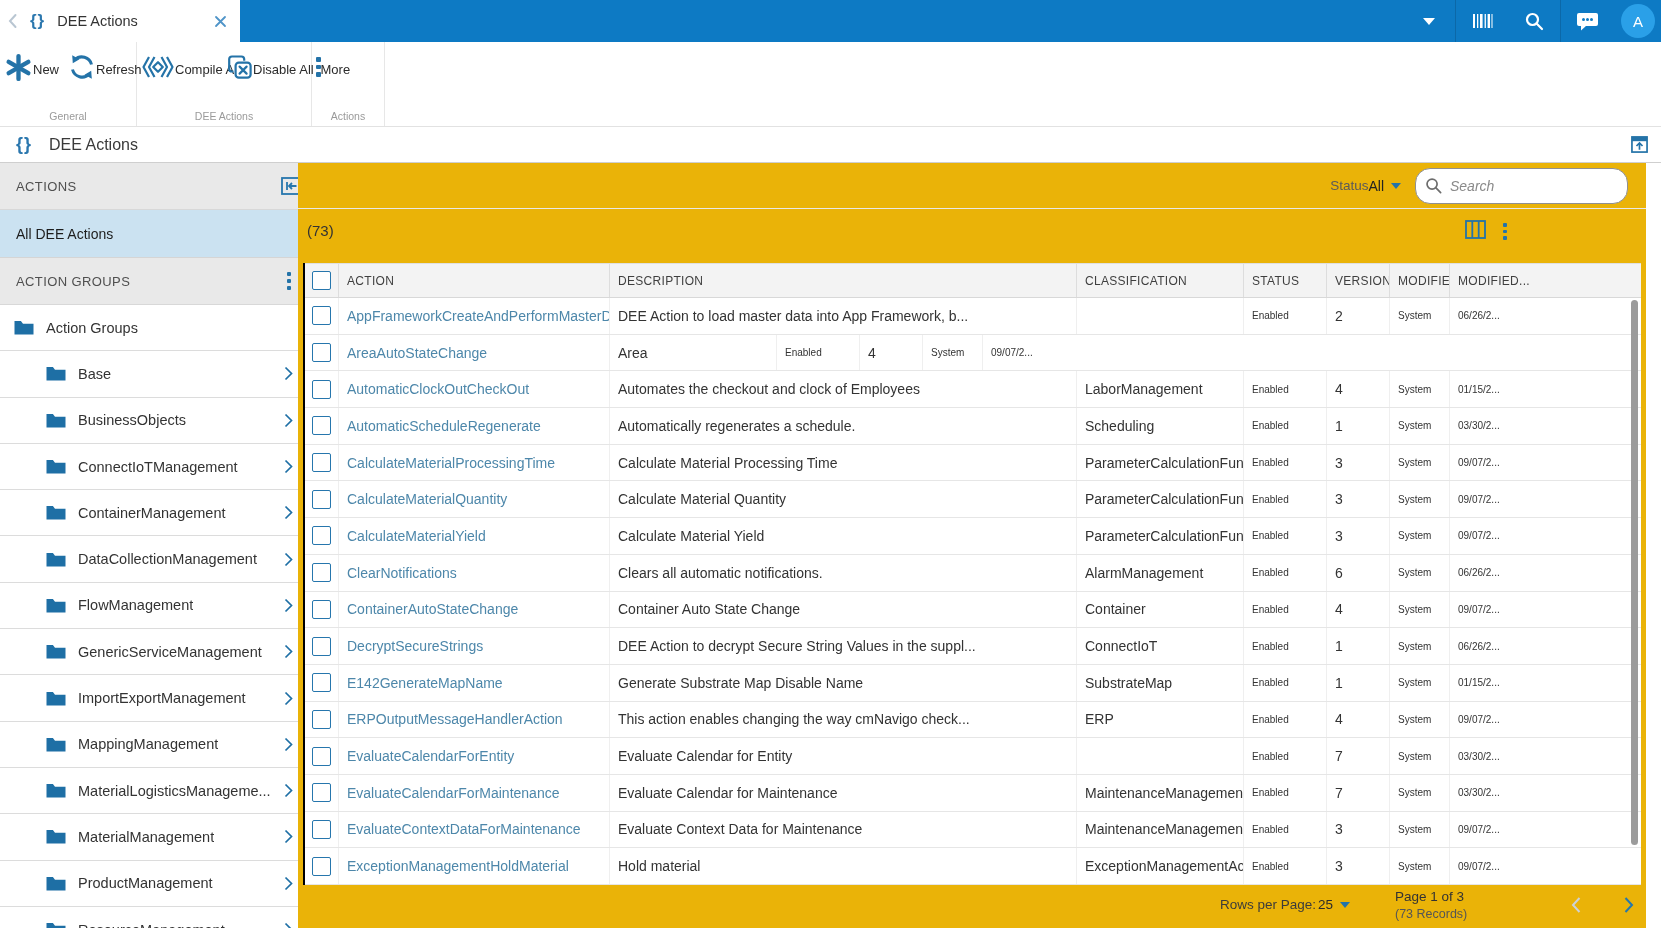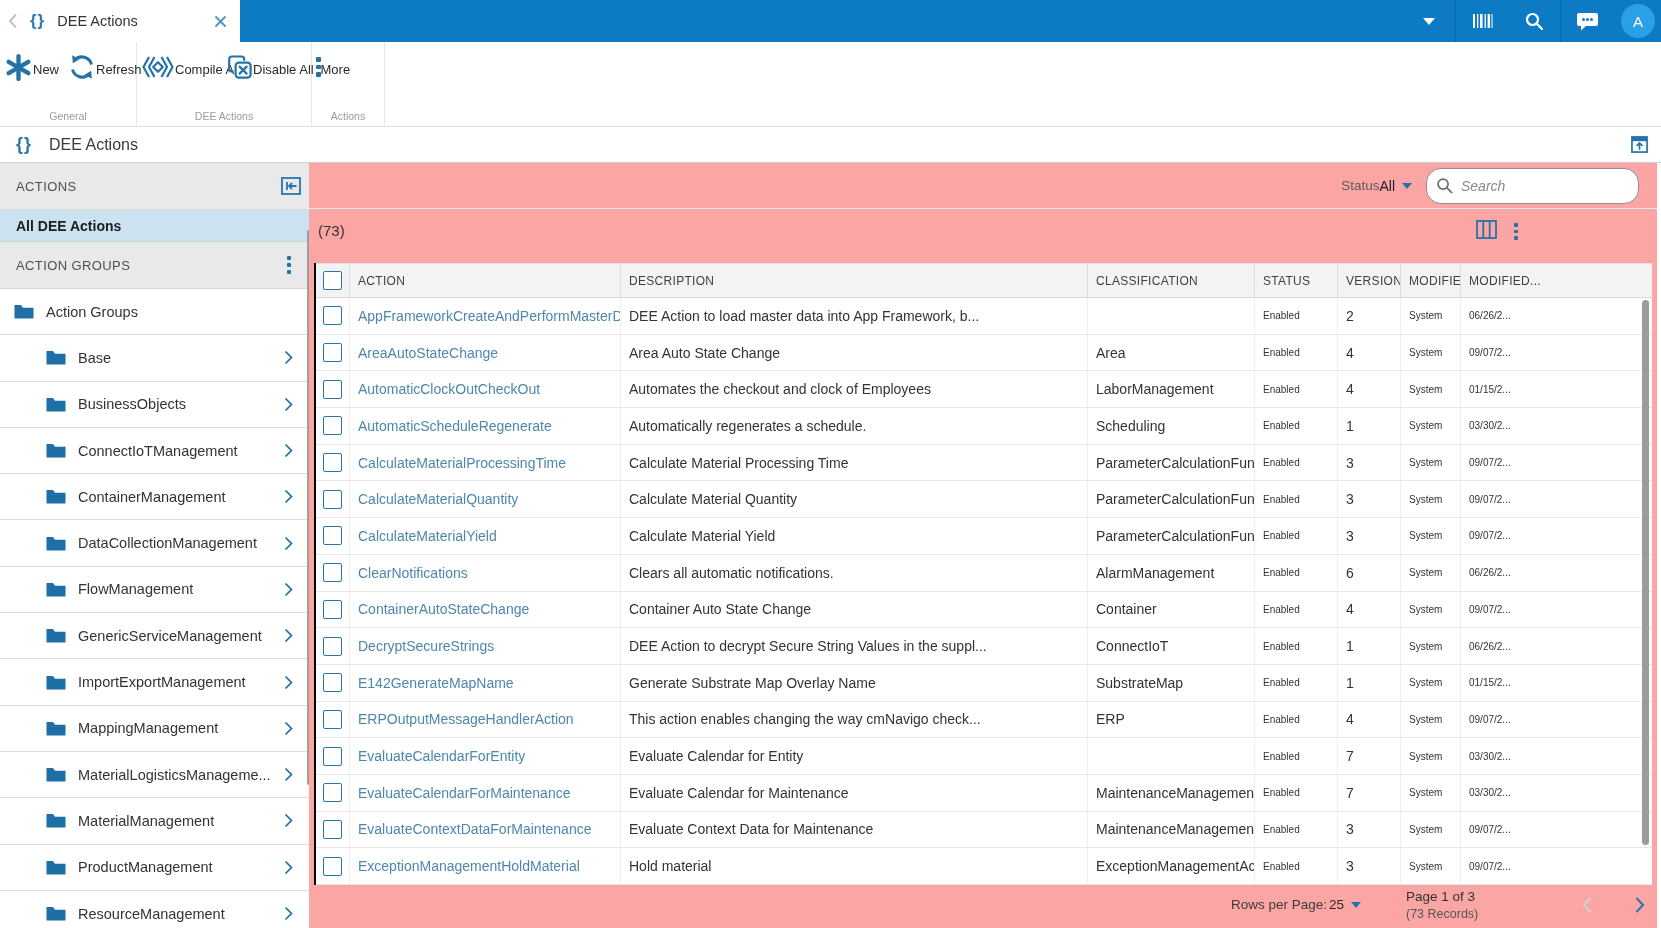--- a/index.html
+++ b/index.html
@@ -36,31 +36,31 @@
   .pagehead { position:absolute; left:0; top:127px; width:1661px; height:36px; background:#fff; border-bottom:1px solid #cfcfcf; display:flex; align-items:center; }
   .pagehead .braces { margin-left:16px; font-size:18px; }
   .phtitle { font-size:16px; color:#3a3a3a; margin-left:17px; }
   .phicon { position:absolute; right:13px; top:9px; cursor:pointer; display:flex; }
 
   
   .sidebar { position:absolute; left:0; top:163px; width:312px; height:765px; background:#fff; border-right:1px solid #c5c5c5; overflow:hidden; }
   .side-sec { height:47px; background:#e9e9e9; border-bottom:1px solid #d8d8d8; display:flex; align-items:center; padding:0 6px 0 16px; font-size:13px; letter-spacing:.4px; color:#4f4f4f; position:relative; }
   .side-sec .secicon { margin-left:auto; margin-right:4px; cursor:pointer; display:flex; }
   .side-sec .seckebab { margin-left:auto; margin-right:14px; cursor:pointer; }
-  .side-selected { height:32px; background:#cbe2f1; border-bottom:1px solid #d5d5d5; display:flex; align-items:center; padding-left:16px; font-size:14px; font-weight:700; color:#1d1d1d; cursor:pointer; }
+  .side-selected { height:48px; background:#cbe2f1; border-bottom:1px solid #d5d5d5; display:flex; align-items:center; padding-left:16px; font-size:14px; font-weight:400; color:#1d1d1d; cursor:pointer; }
   .side-item { height:46.3px; display:flex; align-items:center; border-bottom:1px solid #dcdcdc; cursor:pointer; background:#fff; }
   .side-item .folder { margin-left:14px; display:flex; }
   .side-item[data-level="1"] .folder { margin-left:46px; }
   .side-item .silabel { margin-left:12px; font-size:14.5px; color:#333; white-space:nowrap; overflow:hidden; }
   .side-item .chev { margin-left:auto; margin-right:18px; display:flex; }
   .side-item[data-has-children="false"] .chev { visibility:hidden; }
   .side-thumb { position:absolute; right:0; top:67px; width:4px; height:555px; background:#9e9e9e; border-radius:2px; }
 
   
-  .main { position:absolute; left:309px; top:163px; width:1348px; height:765px; background:#fca5a5; }
+  .main { position:absolute; left:298px; top:163px; width:1348px; height:765px; background:#eab308; }
   .filterrow { height:46px; border-bottom:1px solid #e8e8e8; display:flex; align-items:center; justify-content:flex-end; padding-right:18px; gap:14px; }
   .statusgrp { display:flex; align-items:center; cursor:pointer; }
   .statuslabel { font-size:13.5px; color:#5a5a5a; }
   .statusvalue { font-size:14px; color:#222; margin-left:0; }
   .caret-blue { width:0; height:0; border-left:5px solid transparent; border-right:5px solid transparent; border-top:6px solid #2473a8; margin-left:7px; }
   .searchbox { position:relative; width:213px; height:36px; }
   .searchbox input { width:100%; height:100%; border:1px solid #909090; border-radius:15px; background:#fff; padding:0 8px 0 34px; font-size:14px; font-style:italic; color:#444; outline:none; font-family:inherit; }
   .searchbox input::placeholder { color:#8a8a8a; font-style:italic; }
   .searchbox .mag { position:absolute; left:9px; top:8px; }
 
@@ -530,21 +530,20 @@
             <span class="cell c5">2</span>
             <span class="cell c6">System</span>
             <span class="cell c7">06/26/2...</span>
           </div>
 
           <div class="grow">
             <span class="cell c0">
               <span class="cb"></span>
             </span>
             <span class="cell c1">AreaAutoStateChange</span>
-            <span class="cell c2">Area Auto State Change</span>
             <span class="cell c3">Area</span>
             <span class="cell c4">Enabled</span>
             <span class="cell c5">4</span>
             <span class="cell c6">System</span>
             <span class="cell c7">09/07/2...</span>
           </div>
 
           <div class="grow">
             <span class="cell c0">
               <span class="cb"></span>
@@ -647,21 +646,21 @@
             <span class="cell c5">1</span>
             <span class="cell c6">System</span>
             <span class="cell c7">06/26/2...</span>
           </div>
 
           <div class="grow">
             <span class="cell c0">
               <span class="cb"></span>
             </span>
             <span class="cell c1">E142GenerateMapName</span>
-            <span class="cell c2">Generate Substrate Map Overlay Name</span>
+            <span class="cell c2">Generate Substrate Map Disable Name</span>
             <span class="cell c3">SubstrateMap</span>
             <span class="cell c4">Enabled</span>
             <span class="cell c5">1</span>
             <span class="cell c6">System</span>
             <span class="cell c7">01/15/2...</span>
           </div>
 
           <div class="grow">
             <span class="cell c0">
               <span class="cb"></span>

